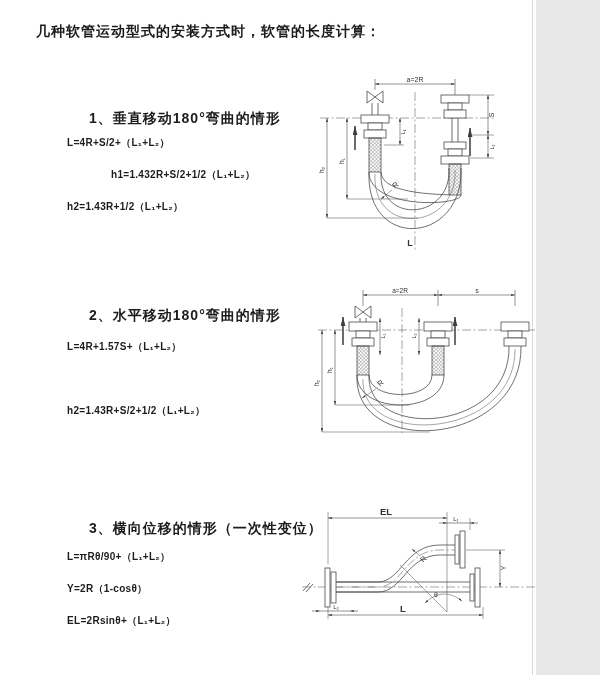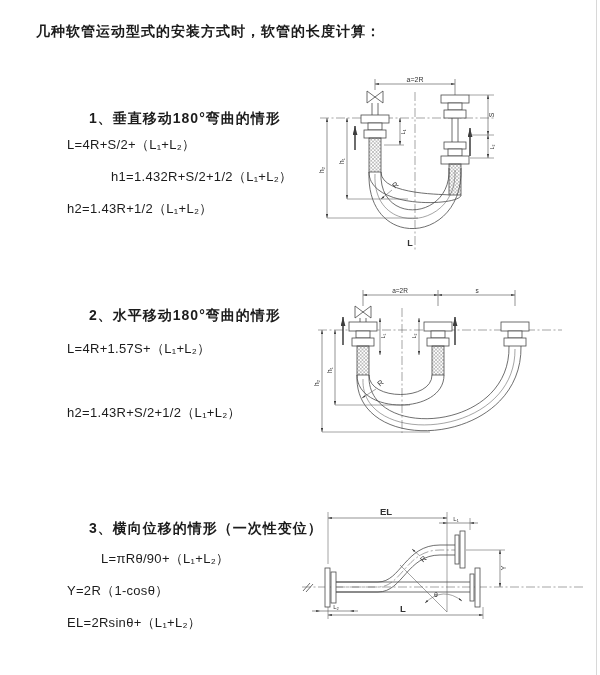--- a/index.html
+++ b/index.html
@@ -1,27 +1,27 @@
 <!DOCTYPE html>
 <html><head>
 <meta charset="utf-8">
 <style>
   html,body{margin:0;padding:0;background:#e8e8e8;}
   .page{
-    position:relative;width:600px;height:675px;background:#ffffff;
+    position:relative;width:536px;height:675px;background:#ffffff;
     font-family:"Liberation Sans","DejaVu Sans",sans-serif;color:#1c1c1c;
     overflow:hidden;
   }
   .page-edge{position:absolute;right:3px;top:0;bottom:0;width:1px;background:#d8d8d8;}
   .title{position:absolute;left:36px;top:23px;font-size:14px;font-weight:700;letter-spacing:1px;}
   .heading{position:absolute;font-size:14px;font-weight:700;letter-spacing:1px;margin-left:42px;}
-  .formula{position:absolute;font-size:13px;font-weight:400;letter-spacing:.3px;}
+  .formula{position:absolute;font-size:10px;font-weight:700;letter-spacing:.3px;}
   .h1s{left:47px;top:110px;} .f11{left:67px;top:136px;} .f12{left:67px;top:168px;margin-left:44px;} .f13{left:67px;top:200px;}
   .h2s{left:47px;top:307px;} .f21{left:67px;top:340px;} .f22{left:67px;top:372px;} .f23{left:67px;top:404px;}
-  .h3s{left:47px;top:520px;} .f31{left:67px;top:550px;margin-left:34px;} .f32{left:67px;top:582px;} .f33{left:67px;top:614px;}
+  .h3s{left:47px;top:520px;} .f31{left:67px;top:550px;} .f32{left:67px;top:582px;} .f33{left:67px;top:614px;}
   svg{position:absolute;}
   .d1{left:310px;top:68px;}
   .d2{left:310px;top:283px;}
   .d3{left:298px;top:498px;}
   svg text{font-family:"Liberation Sans","DejaVu Sans",sans-serif;fill:#333;}
   .ln{stroke:#4a4a4a;stroke-width:.8;fill:none;}
   .thin{stroke:#5a5a5a;stroke-width:.55;fill:none;}
   .dim{stroke:#4a4a4a;stroke-width:.6;fill:none;}
   .cl{stroke:#6a6a6a;stroke-width:.6;fill:none;stroke-dasharray:9 2.5 2 2.5;}
   .fit{stroke:#4a4a4a;stroke-width:.8;fill:#fff;}

